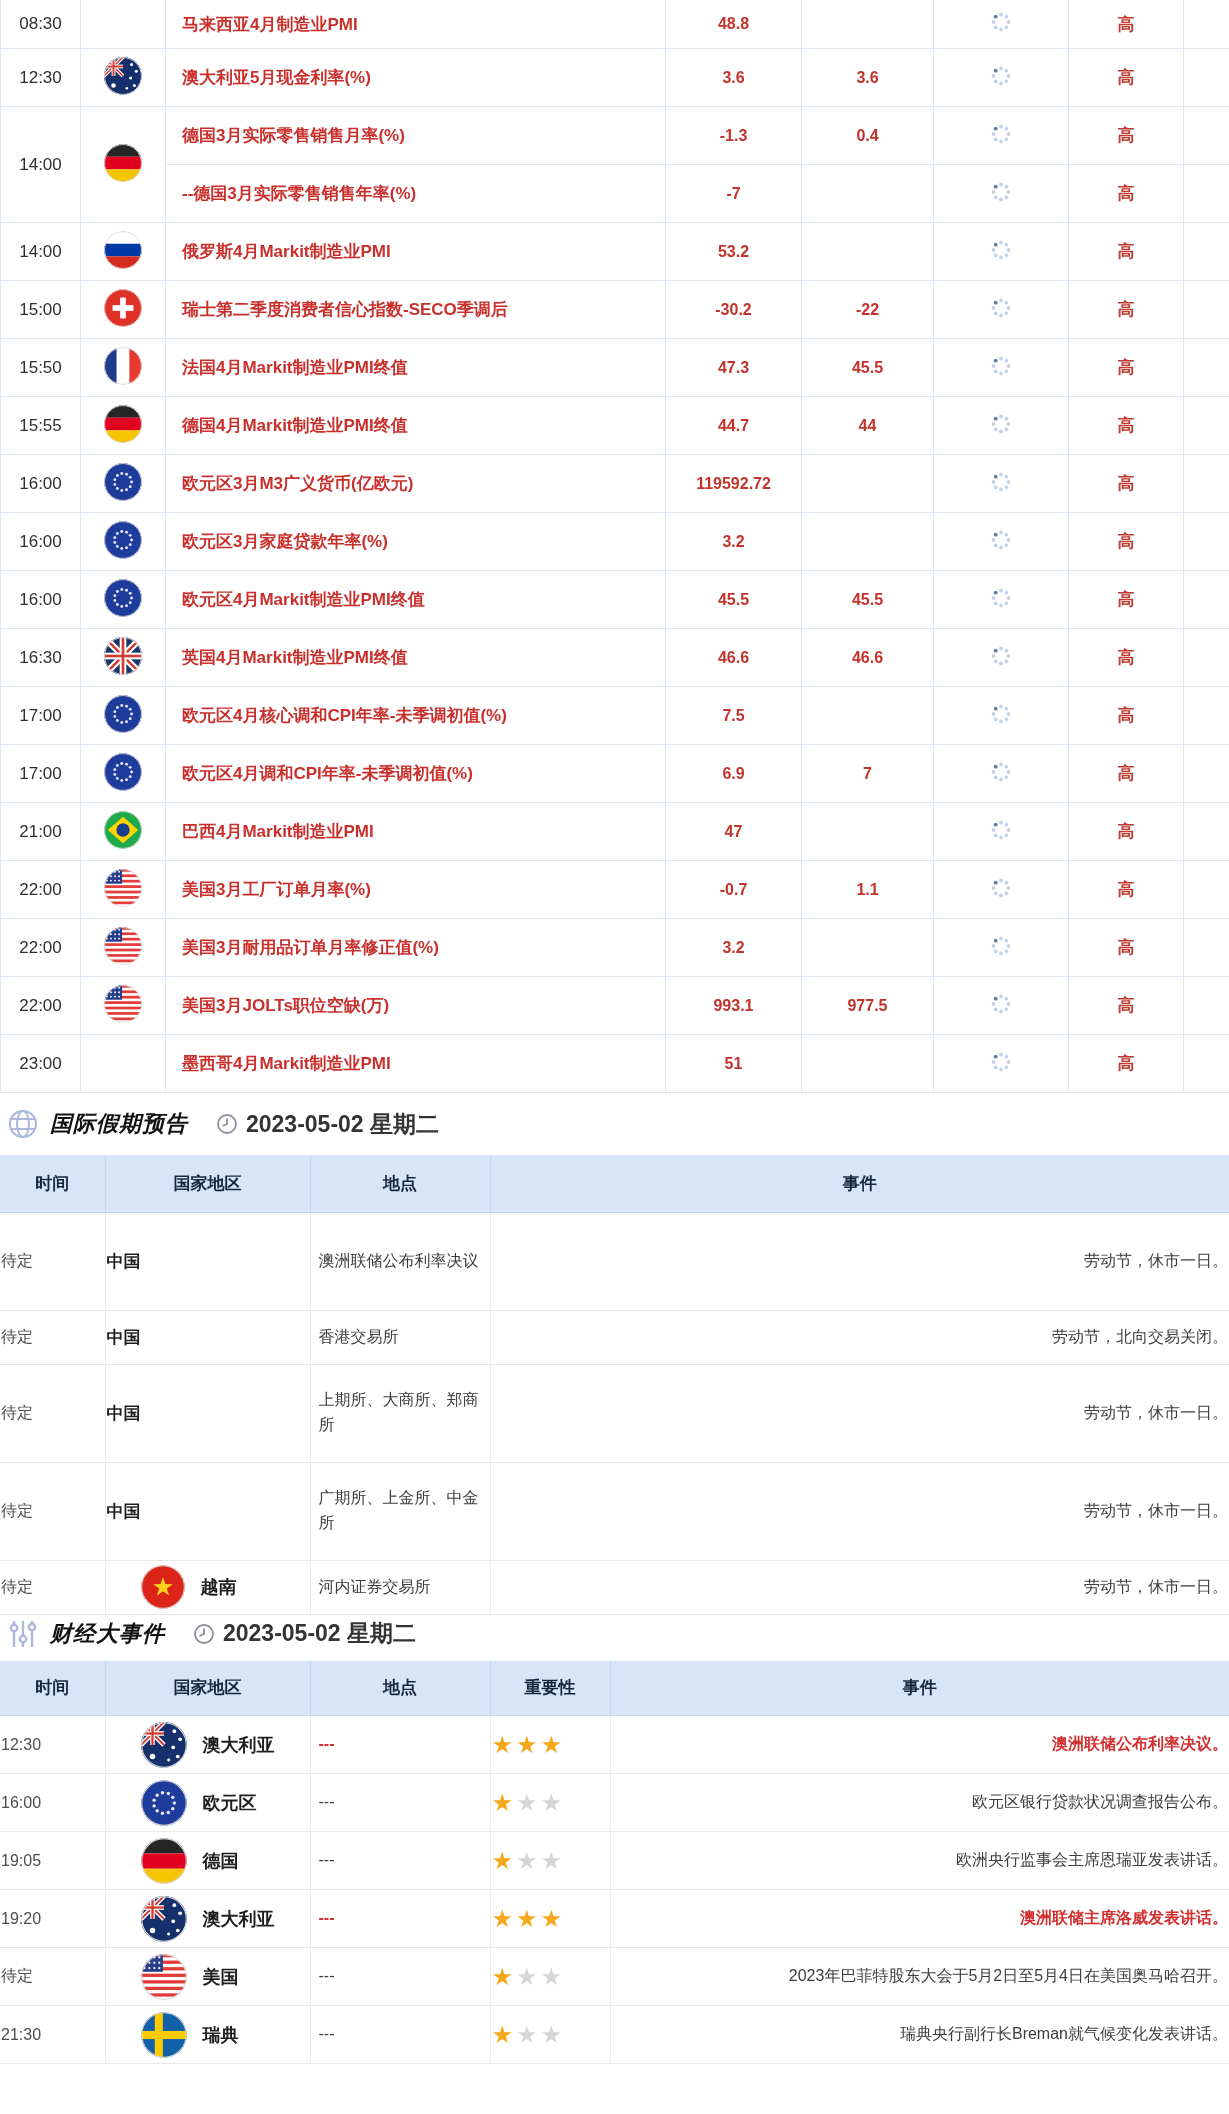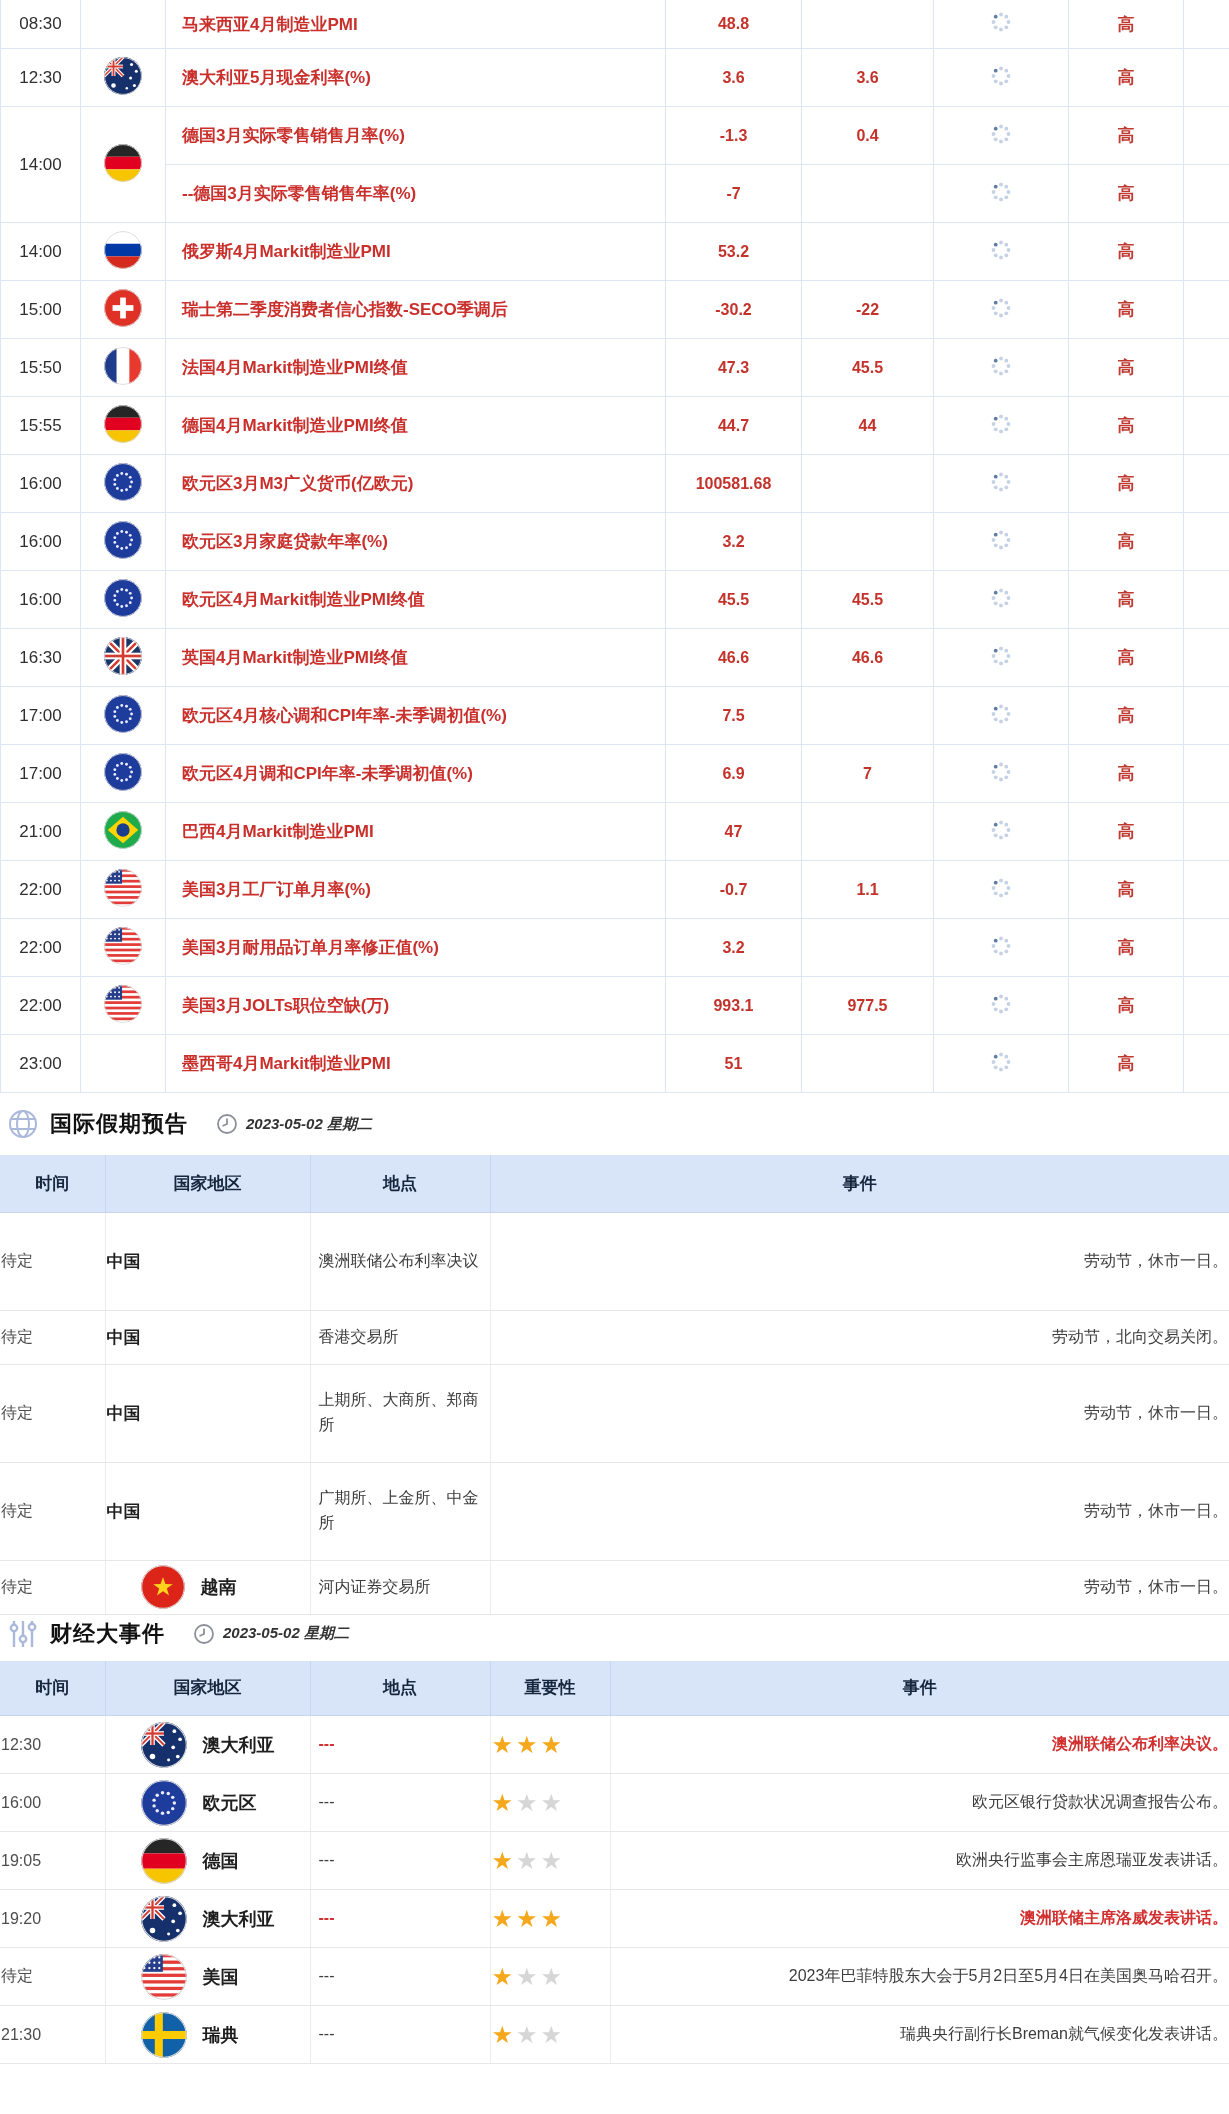--- a/index.html
+++ b/index.html
@@ -15,24 +15,24 @@
   .econ td.c-time   { text-align:center; font-size:17px; color:#2f2f2f; }
   .econ td.c-flag   { text-align:center; }
   .econ td.c-event  { font-size:17px; font-weight:bold; color:#c9302c; padding-left:16px; }
   .econ td.c-val    { text-align:center; font-size:16px; font-weight:bold; color:#c4332b;margin-top:25px; }
   .econ td.c-spin   { text-align:center; }
   .econ td.c-imp    { text-align:center; font-size:17px; font-weight:bold; color:#bf3a30; }
   .econ td.c-extra  { }
   
   .sect-head { display:flex; align-items:center; padding:14px 6px 10px 6px; }
   .sect-head .icon-wrap { width:34px; height:34px; margin-right:10px; display:flex; align-items:center; justify-content:center; }
-  .sect-title { font-size:22px; font-weight:bold; color:#111; letter-spacing:1px; }
+  .sect-title { font-size:22px; font-weight:bold; color:#111; letter-spacing:1px;font-style:italic; }
   .sect-date  { display:flex; align-items:center; margin-left:28px; }
   .sect-date .clock { margin-right:8px; display:flex; }
-  .sect-date .dtxt { font-size:15px; font-weight:bold; color:#333;font-style:italic; }
+  .sect-date .dtxt { font-size:23px; font-weight:bold; color:#333; }
   
   .info { width:1229px; }
   .info thead td {
     background:#d8e5f9; color:#16263c; font-weight:bold; font-size:17px;
     text-align:center; border-left:1px solid #c6d6ee; border-bottom:1px solid #c6d6ee;
   }
   .info thead td:first-child { border-left:none; }
   .info tbody td {
     border-bottom:1px solid #e7e7e7; border-left:1px solid #ececec;
     vertical-align:middle; font-size:16px; color:#3d3d3d; 
@@ -294,21 +294,21 @@
                 <circle cx="11.4" cy="17.5" r="1.5" fill="#e9ecfb"></circle>
                 <circle cx="14.1" cy="13.2" r="1.5" fill="#e9ecfb"></circle>
                 <circle cx="18.7" cy="11.1" r="1.5" fill="#e9ecfb"></circle>
                 <circle cx="23.7" cy="11.8" r="1.5" fill="#e9ecfb"></circle>
                 <circle cx="27.6" cy="15.1" r="1.5" fill="#e9ecfb"></circle>
               </g>
               <circle cx="20" cy="20" r="19.4" fill="none" stroke="#d9d9d9" stroke-width="1"></circle>
             </svg>
           </span></td>
         <td class="c-event">欧元区3月M3广义货币(亿欧元)</td>
-        <td class="c-val">100581.68</td>
+        <td class="c-val">119592.72</td>
         <td class="c-val"></td>
         <td class="c-spin"><svg width="22" height="22" viewBox="0 0 22 22">
             <circle cx="5.7" cy="5.7" r="1.9" fill="#5f7ca6"></circle>
             <circle cx="11.0" cy="3.5" r="1.9" fill="#c5d1e4"></circle>
             <circle cx="16.3" cy="5.7" r="1.9" fill="#c5d1e4"></circle>
             <circle cx="18.5" cy="11.0" r="1.9" fill="#c5d1e4"></circle>
             <circle cx="16.3" cy="16.3" r="1.9" fill="#c5d1e4"></circle>
             <circle cx="11.0" cy="18.5" r="1.9" fill="#c5d1e4"></circle>
             <circle cx="5.7" cy="16.3" r="1.9" fill="#c5d1e4"></circle>
             <circle cx="3.5" cy="11.0" r="1.9" fill="#c5d1e4"></circle>

